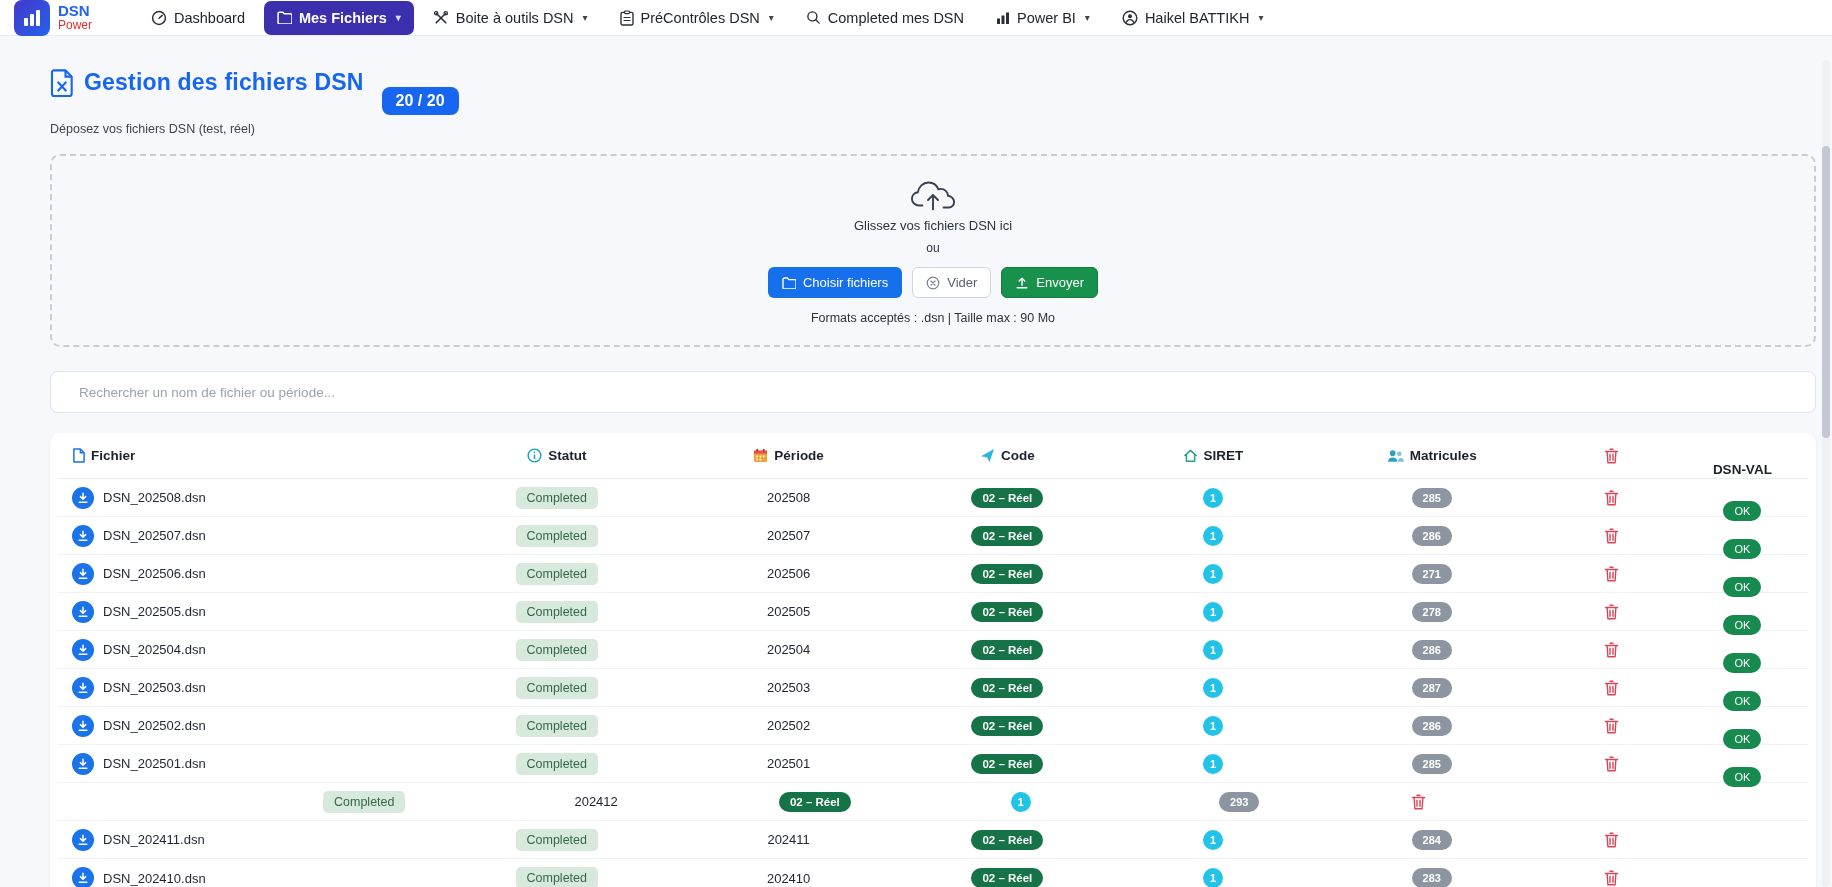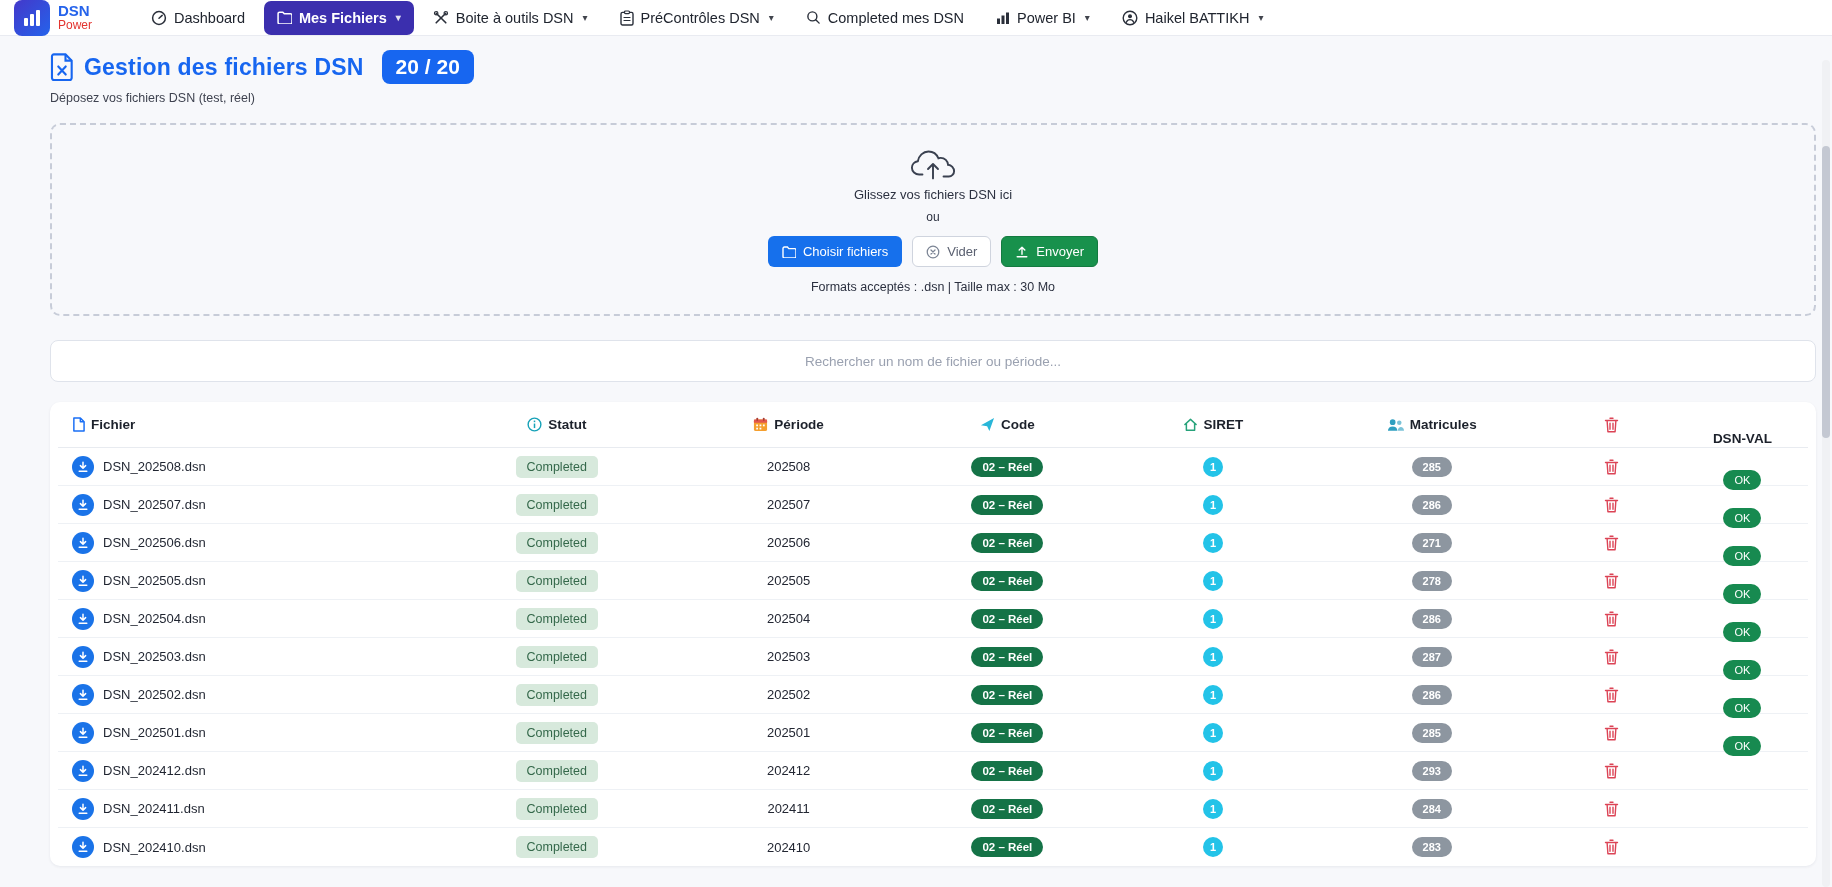--- a/index.html
+++ b/index.html
@@ -31,22 +31,22 @@
   .nav-item.active { background:#3b2fae; color:#fff; font-weight:bold; }
   .nav-item.active svg path, .nav-item.active svg circle, .nav-item.active svg rect { stroke:#fff; }
   .caret { font-size:10px; margin-left:2px; opacity:.85; }
   .nicon { display:inline-flex; align-items:center; }
 
   
   main { margin:0 16px 0 50px; padding-top:14px; }
   .title-row { display:flex; align-items:center; gap:10px; }
   .page-title { font-size:23px; font-weight:bold; color:#1766f0; margin:0; letter-spacing:.2px; }
   .count-badge {
-    background:#1766f0; color:#fff; font-weight:bold; font-size:21px;
-    padding:5px 14px; border-radius:8px; margin-left:8px;
+    background:#1766f0; color:#fff; font-weight:bold; font-size:16px;
+    padding:5px 14px; border-radius:8px; margin-left:8px;margin-top:37px;
   }
   .subtitle { font-size:12.5px; color:#3f4350; margin:7px 0 0 0; }
 
   
   .dropzone {
     margin-top:18px; border:2px dashed #c7ccd8; border-radius:10px;
     padding:22px 0 20px; text-align:center; cursor:pointer;
   }
   .drop-title { font-size:13px; color:#2c3140; margin-top:2px; }
   .or-label { font-size:12px; color:#2c3140; margin:8px 0 12px; }
@@ -58,23 +58,22 @@
   }
   .btn-primary { background:#1670ec; color:#fff; }
   .btn-light   { background:#fff; border-color:#cfd4de; color:#5a6070; }
   .btn-success { background:#18914c; color:#fff; border-color:#147a40; }
   .hint { font-size:12.5px; color:#2c3140; margin-top:13px; }
 
   
   .search-input {
     margin-top:24px; width:100%; height:42px;
     border:1px solid #dfe3eb; border-radius:8px; background:#fff;
-    padding:0 4px; font-size:13.5px; color:#333; outline:none;
+    padding:0 28px; font-size:13.5px; color:#333; outline:none;
     font-family:inherit;
-    text-align:center;
   }
   .search-input::placeholder { color:#9aa1b0; }
 
   
   .table-card {
     margin-top:20px; background:#fff; border-radius:10px;
     box-shadow:0 1px 3px rgba(20,30,60,.07); padding:0 8px; overflow:hidden;
   }
   .thead { display:flex; align-items:center; height:46px; border-bottom:1px solid #e8ebf0;
            font-weight:bold; font-size:13.5px; color:#1c212b; }
@@ -250,21 +249,21 @@
       </button>
       <button class="btn btn-success">
         <span style="display:inline-flex;">
           <svg width="14" height="14" viewBox="0 0 16 16">
               <path d="M8 10.5V2.8M4.8 5.8 8 2.6l3.2 3.2M2.5 13.5h11" fill="none" stroke="#fff" stroke-width="1.6" stroke-linecap="round" stroke-linejoin="round"></path>
             </svg>
         </span>
         <span>Envoyer</span>
       </button>
     </div>
-    <div class="hint">Formats acceptés : .dsn | Taille max : 30 Mo</div>
+    <div class="hint">Formats acceptés : .dsn | Taille max : 90 Mo</div>
   </div>
 
   <input class="search-input" type="text" placeholder="Rechercher un nom de fichier ou période..." style="">
 
   <div class="table-card">
     <div class="thead">
       <div class="cell c-file">
         <span class="hicon">
           <svg width="13" height="15" viewBox="0 0 14 16">
               <path d="M2 1h7l4 4v10H2z" fill="none" stroke="#1a6ff5" stroke-width="1.6" stroke-linejoin="round"></path>
@@ -623,28 +622,20 @@
                 <path d="M1 3.5h12M5.5 1.3h3M2.6 3.5l.8 11.2h7.2l.8-11.2M5.5 6.2v6M8.5 6.2v6" fill="none" stroke="#dc4355" stroke-width="1.4" stroke-linecap="round" stroke-linejoin="round"></path>
               </svg>
       </span>
     </div>
     <div class="cell c-val">
             <span class="pill-ok">OK</span>
           </div>
   </div>
 
   <div class="trow">
-    <div class="cell c-file">
-      <span class="dl-icon">
-        <svg width="12" height="12" viewBox="0 0 12 12">
-                <path d="M6 1.2v5.6M3.4 4.6 6 7.2l2.6-2.6M2.2 10.2h7.6" fill="none" stroke="#fff" stroke-width="1.5" stroke-linecap="round" stroke-linejoin="round"></path>
-              </svg>
-      </span>
-      <span class="fname">DSN_202412.dsn</span>
-    </div>
     <div class="cell c-statut">
             <span class="pill-status">Completed</span>
           </div>
     <div class="cell c-periode">
             <span>202412</span>
           </div>
     <div class="cell c-code">
             <span class="pill-code">02 – Réel</span>
           </div>
     <div class="cell c-siret">

